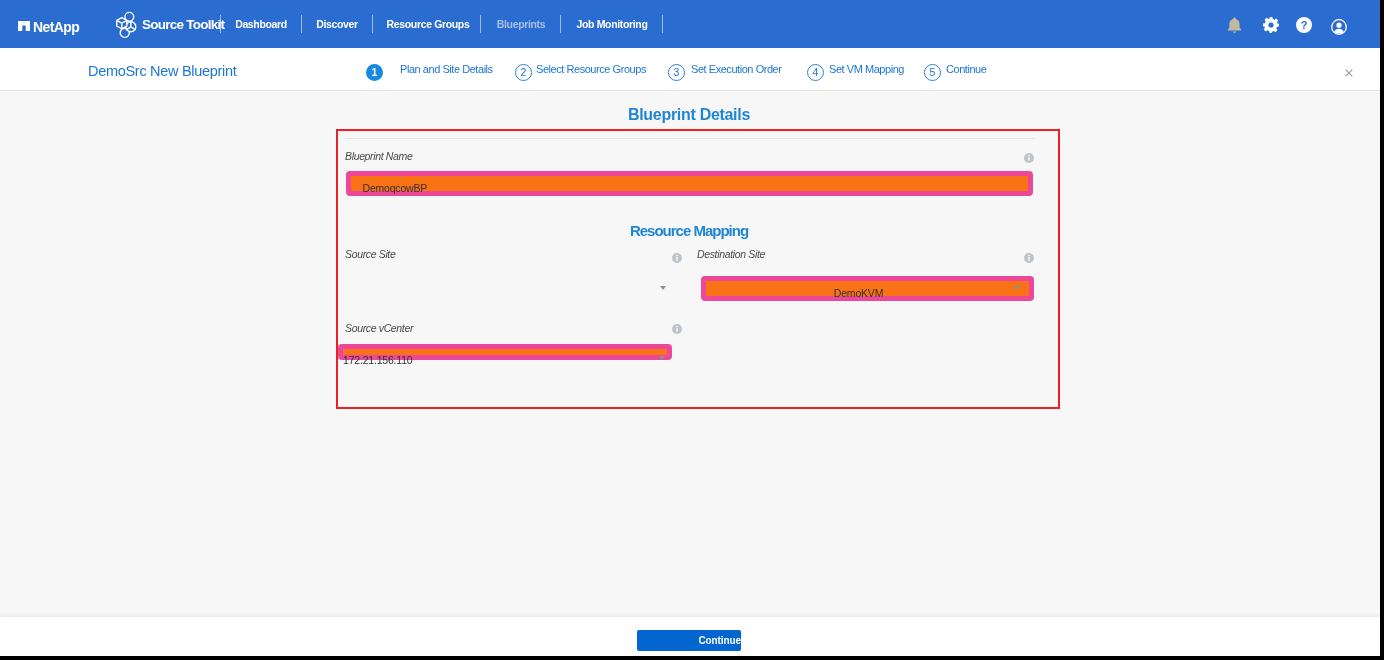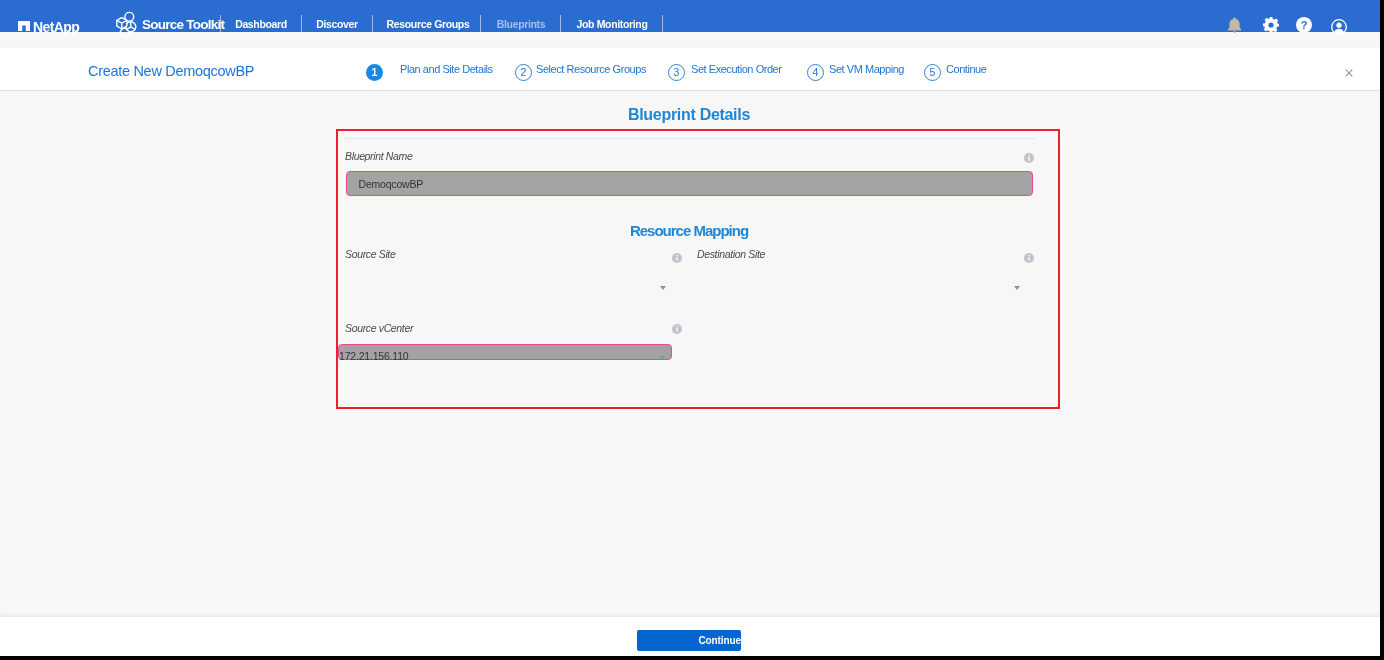--- a/index.html
+++ b/index.html
@@ -1,21 +1,21 @@
 <!DOCTYPE html>
 <html><head>
 <meta charset="utf-8">
 <style>
   * { margin:0; padding:0; box-sizing:border-box; }
   html,body { width:1384px; height:660px; background:#000; overflow:hidden; }
   body { font-family:"Liberation Sans", sans-serif; position:relative; }
   #app { position:absolute; left:0; top:0; width:1380px; height:656px; background:#f7f7f7; }
 
   
-  #topbar { position:absolute; left:0; top:0; width:1380px; height:32px; background:#2a6cd0; }
+  #topbar { position:absolute; left:0; top:0; width:1380px; height:48px; background:#2a6cd0; }
   #nlogo { position:absolute; left:18px; top:21px; }
   #netapptxt { position:absolute; left:33px; top:19px; color:#fff; font-size:14px; font-weight:bold; letter-spacing:-0.6px; }
   #shifticon { position:absolute; left:113px; top:10px; }
   #shifttxt { position:absolute; left:142px; top:17px; color:#fff; font-size:13.5px; font-weight:bold; letter-spacing:-0.75px; }
   .navsep { position:absolute; top:15px; width:1px; height:18px; background:rgba(255,255,255,0.55); }
   .navitem { position:absolute; top:18px; color:#fff; font-size:10.5px; font-weight:bold; letter-spacing:-0.35px; white-space:nowrap; transform:translateX(-50%); }
   .navmuted { color:#a8bfe6; }
   .ticon { position:absolute; top:17px; }
 
   
@@ -25,21 +25,21 @@
   .stepc.act { background:#1789e0; color:#fff; font-weight:bold; }
   .stepc.inact { background:#fff; border:1.5px solid #2f83d2; color:#1b76d6; line-height:14px; }
   .steplbl { position:absolute; top:63px; font-size:11px; color:#1b76d6; letter-spacing:-0.45px; white-space:nowrap; }
 
   
   #content { position:absolute; left:0; top:91px; width:1380px; height:526px; background:#f7f7f7; }
   .bighead { position:absolute; width:690px; left:344px; text-align:center; font-size:16px; font-weight:bold; color:#1f86d6; letter-spacing:-0.3px; }
   #redbox { position:absolute; left:336px; top:129px; width:724px; height:280px; border:2px solid #ec2027; }
   #formtopline { position:absolute; left:345px; top:138px; width:690px; height:1px; background:#e2e5e9; }
   .flabel { position:absolute; font-size:10.5px; color:#4a4a4a; letter-spacing:-0.35px;font-style:italic; }
-  .finput { position:absolute; background:#a3a3a3; border:1px solid #ec4899; border-radius:4px; font-size:10.5px; color:#333; }
+  .finput { position:absolute; background:#f97316; border:5px solid #ec4899; border-radius:4px; font-size:10.5px; color:#333; }
   .caret { position:absolute; width:0; height:0; border-left:3.5px solid transparent; border-right:3.5px solid transparent; border-top:4px solid #909090; }
   .ico-i { position:absolute; width:10px; height:10px; }
 
   
   #footer { position:absolute; left:0; top:617px; width:1380px; height:39px; background:#fff; box-shadow:0 -2px 3px rgba(0,0,0,0.06); }
   #contbtn { position:absolute; left:637px; top:13px; width:104px; height:21px; background:#0265d0; border-radius:2px; color:#fff; font-size:10px; font-weight:bold; letter-spacing:-0.1px; text-align:right; line-height:21px; }
 </style>
 </head>
 <body>
 <div id="app">
@@ -87,21 +87,21 @@
     </svg>
 
     <svg class="ticon" style="left:1331px; top:18.5px;" width="16" height="16" viewBox="0 0 16 16">
       <circle cx="8" cy="8" r="7.3" fill="none" stroke="#fff" stroke-width="1.3"></circle>
       <circle cx="8" cy="6.2" r="2.6" fill="#fff"></circle>
       <path d="M3.2 12.9 a5.2 5.2 0 0 1 9.6 0 a7.3 7.3 0 0 1 -9.6 0 Z" fill="#fff"></path>
     </svg>
   </div>
 
   <div id="wizbar"></div>
-  <div id="wiztitle">Create New DemoqcowBP</div>
+  <div id="wiztitle">DemoSrc New Blueprint</div>
   <div class="stepc act" style="left:366px">1</div>
   <div class="steplbl" style="left:400px; font-weight:normal;">Plan and Site Details</div>
   <div class="stepc inact" style="left:515px">2</div>
   <div class="steplbl" style="left:536px">Select Resource Groups</div>
   <div class="stepc inact" style="left:668px">3</div>
   <div class="steplbl" style="left:691px">Set Execution Order</div>
   <div class="stepc inact" style="left:807px">4</div>
   <div class="steplbl" style="left:829px">Set VM Mapping</div>
   <div class="stepc inact" style="left:924px">5</div>
   <div class="steplbl" style="left:946px">Continue</div>
@@ -131,20 +131,21 @@
       <rect x="3.9" y="1.7" width="1.2" height="1.2" fill="#fff"></rect>
     </svg>
   <div class="flabel" style="left:697px; top:248px;">Destination Site</div>
   <svg class="ico-i" style="left:1024px; top:253px;" viewBox="0 0 9 9">
       <circle cx="4.5" cy="4.5" r="4.5" fill="#bfc4cb"></circle>
       <rect x="3.9" y="3.7" width="1.2" height="3.2" fill="#fff"></rect>
       <rect x="3.9" y="1.7" width="1.2" height="1.2" fill="#fff"></rect>
     </svg>
 
   <div class="caret" style="left:659.5px; top:285.5px;"></div>
+  <div class="finput" style="left:700.5px; top:275.5px; width:333px; height:25px; line-height:24px; text-align:center; padding-right:17px; letter-spacing:-0.2px;">DemoKVM</div>
   <div class="caret" style="left:1013.5px; top:285.5px;"></div>
 
   <div class="flabel" style="left:345px; top:321.5px;">Source vCenter</div>
   <svg class="ico-i" style="left:671.5px; top:324px;" viewBox="0 0 9 9">
       <circle cx="4.5" cy="4.5" r="4.5" fill="#bfc4cb"></circle>
       <rect x="3.9" y="3.7" width="1.2" height="3.2" fill="#fff"></rect>
       <rect x="3.9" y="1.7" width="1.2" height="1.2" fill="#fff"></rect>
     </svg>
   <div class="finput" style="left:338px; top:343.5px; width:334px; height:16px; line-height:23px; text-align:left; padding-right:12px; letter-spacing:-0.2px;">172.21.156.110</div>
   <div class="caret" style="left:659px; top:355.5px;"></div>

